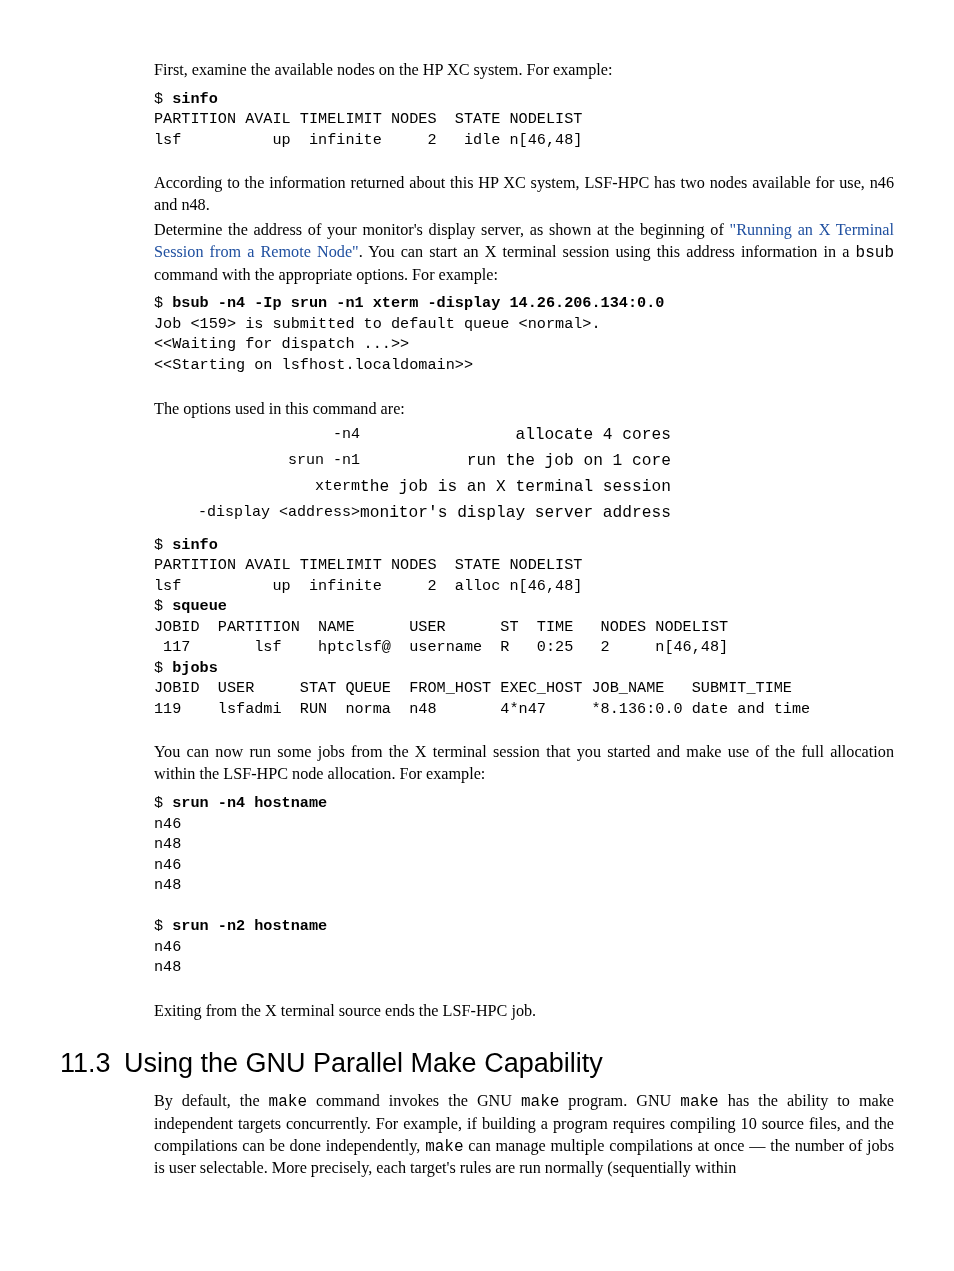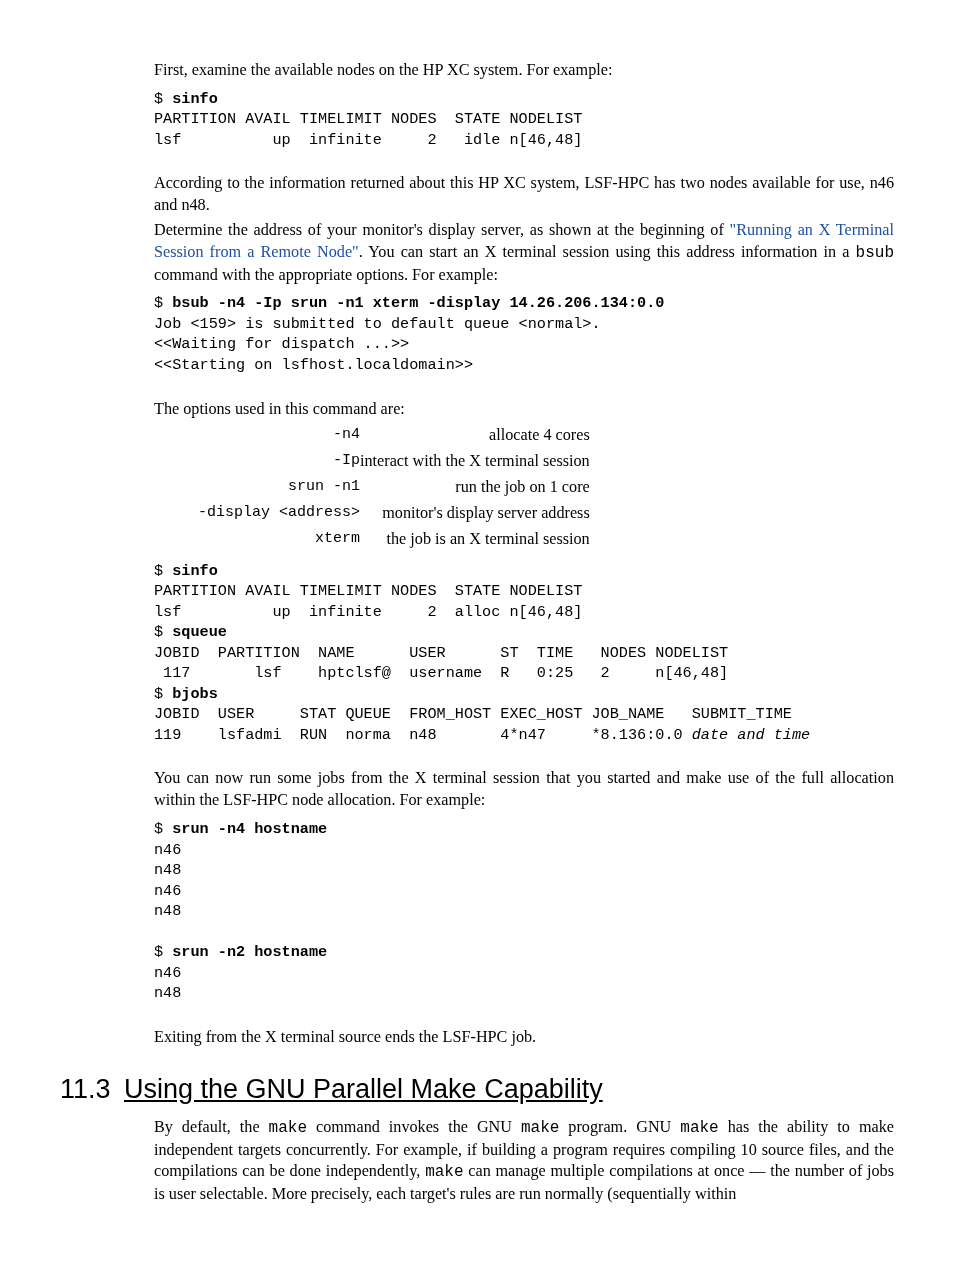--- a/index.html
+++ b/index.html
@@ -28,21 +28,20 @@
     font-size: 15.2px;
     margin: 7px 0;
     white-space: pre;
     line-height: 1.35;
   }
   pre .bold {
     font-weight: bold;
     text-align: right;
   }
   pre .italic {
-    font-style: italic;
   }
   code {
     font-family: 'Courier New', Courier, monospace;
     font-size: 16px;
   }
   a.link {
     color: #2050a0;
     text-decoration: none;
   }
   table.opts {
@@ -53,28 +52,27 @@
   table.opts td {
     padding: 2px 0;
     vertical-align: top;
   }
   table.opts td.col-opt {
     font-family: 'Courier New', Courier, monospace;
     font-size: 15px;
     width: 206px;
   }
   table.opts td.col-desc {
-    font-family: Liberation Serif, serif;
+    font-family: Liberation Mono, monospace;
   }
   h2.section {
     font-family: 'Trebuchet MS', 'Segoe UI', Arial, sans-serif;
     font-weight: normal;
     font-size: 27px;
     margin: 22px 0 10px 0;
-    text-decoration: underline;
   }
   h2.section .secnum {
     display: inline-block;
     width: 64px;
   }
 </style>
 </head>
 <body>
 
 <div class="content">
@@ -95,34 +93,30 @@
 
   <p class="para-gap">The options used in this command are:</p>
 
   <table class="opts">
     <tbody>
         <tr>
           <td class="col-opt">-n4</td>
           <td class="col-desc">allocate 4 cores</td>
         </tr>
     <tr>
-          <td class="col-opt">-Ip</td>
-          <td class="col-desc">interact with the X terminal session</td>
-        </tr>
-    <tr>
           <td class="col-opt">srun -n1</td>
           <td class="col-desc">run the job on 1 core</td>
         </tr>
     <tr>
+          <td class="col-opt">xterm</td>
+          <td class="col-desc">the job is an X terminal session</td>
+        </tr>
+    <tr>
           <td class="col-opt">-display &lt;address&gt;</td>
           <td class="col-desc">monitor's display server address</td>
-        </tr>
-    <tr>
-          <td class="col-opt">xterm</td>
-          <td class="col-desc">the job is an X terminal session</td>
         </tr>
   </tbody>
     </table>
 
 
   <pre><span>$ </span><span class="bold">sinfo</span>
 <span>PARTITION AVAIL TIMELIMIT NODES  STATE NODELIST</span>
 <span>lsf          up  infinite     2  alloc n[46,48]</span>
 <span>$ </span><span class="bold">squeue</span>
 <span>JOBID  PARTITION  NAME      USER      ST  TIME   NODES NODELIST</span>

